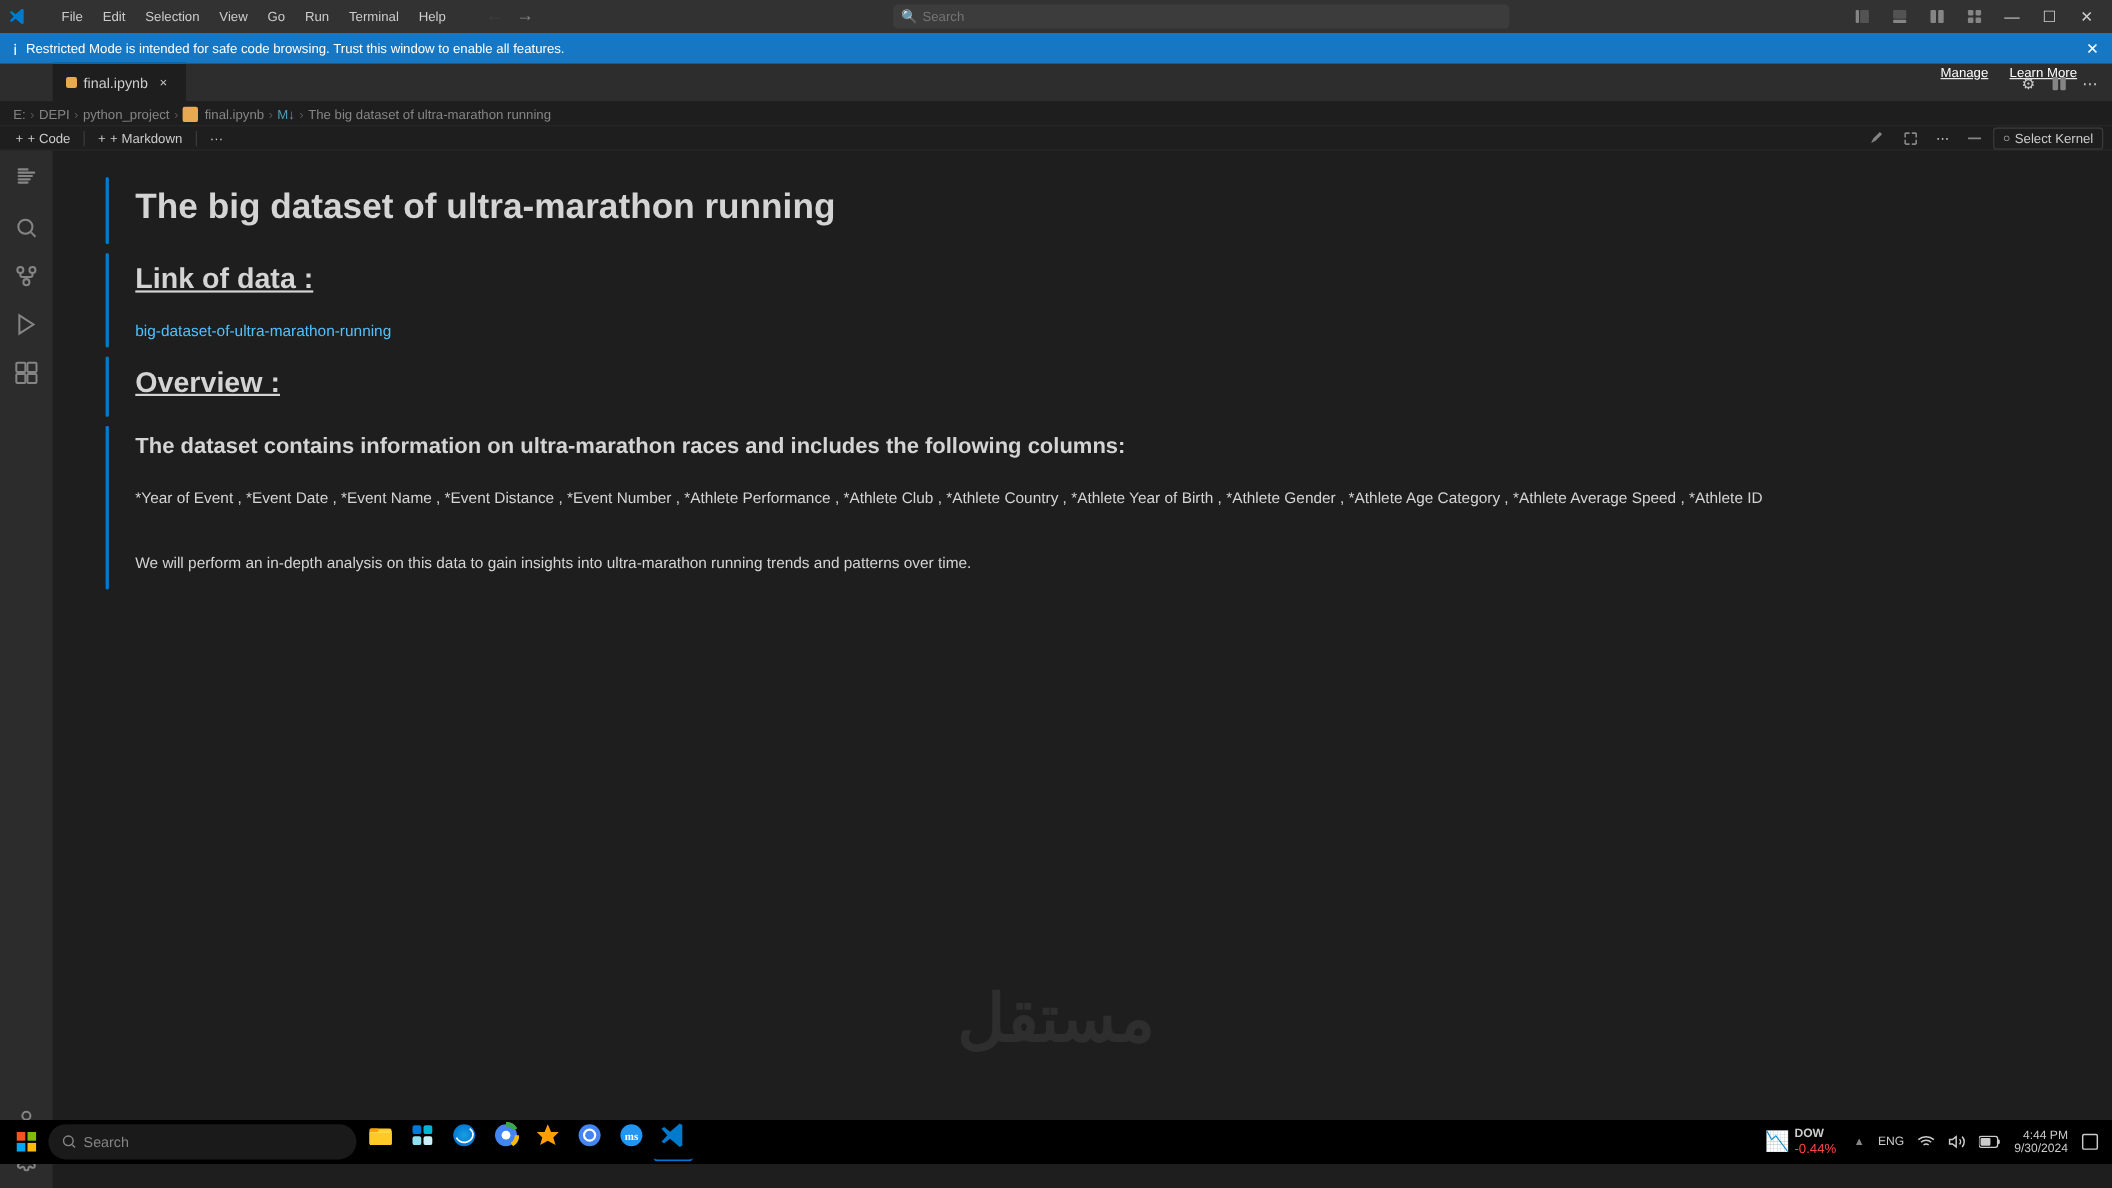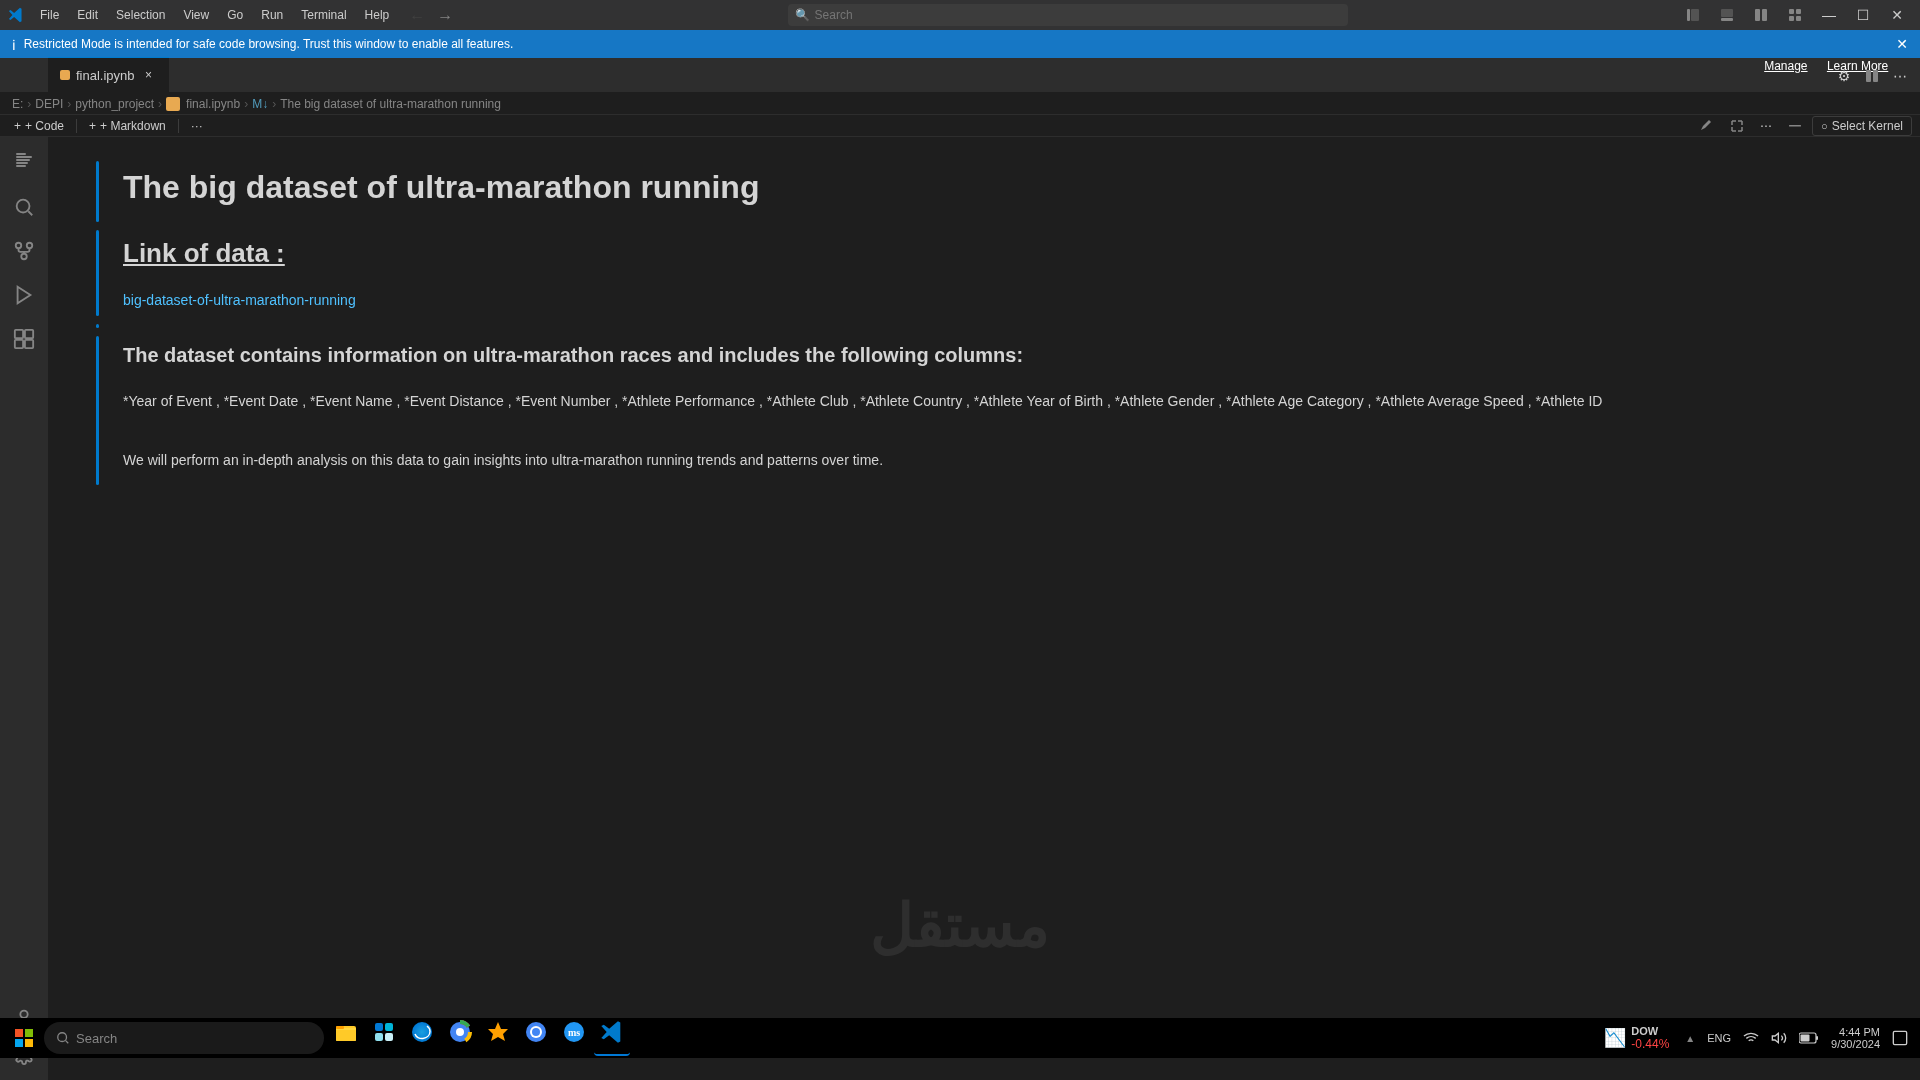--- a/index.html
+++ b/index.html
@@ -19,21 +19,21 @@
       background: #323233;
       display: flex;
       align-items: center;
       padding: 0 8px;
       gap: 8px;
       user-select: none;
     }
     .title-bar-left {
       display: flex;
       align-items: center;
-      gap: 8px;
+      gap: 24px;
       flex: 1;
     }
     .vscode-logo {
       width: 16px;
       height: 16px;
       flex-shrink: 0;
     }
     .menu-bar {
       display: flex;
       align-items: center;
@@ -743,20 +743,23 @@
         <div class="cell-content">
           <h2 class="notebook-heading">Link of data :</h2>
           <br>
           <a class="data-link">big-dataset-of-ultra-marathon-running</a>
         </div>
       </div>
 
       <div class="cell md-cell">
         <div class="cell-gutter"></div>
         <div class="cell-border"></div>
+        <div class="cell-content">
+          <h2 class="notebook-heading">Overview :</h2>
+        </div>
       </div>
 
       <div class="cell md-cell">
         <div class="cell-gutter"></div>
         <div class="cell-border"></div>
         <div class="cell-content">
           <p class="overview-text">The dataset contains information on ultra-marathon races and includes the following columns:</p>
           <br>
           <p class="columns-text">*Year of Event , *Event Date , *Event Name , *Event Distance , *Event Number , *Athlete Performance , *Athlete Club , *Athlete Country , *Athlete Year of Birth , *Athlete Gender , *Athlete Age Category , *Athlete Average Speed , *Athlete ID</p>
           <br>

